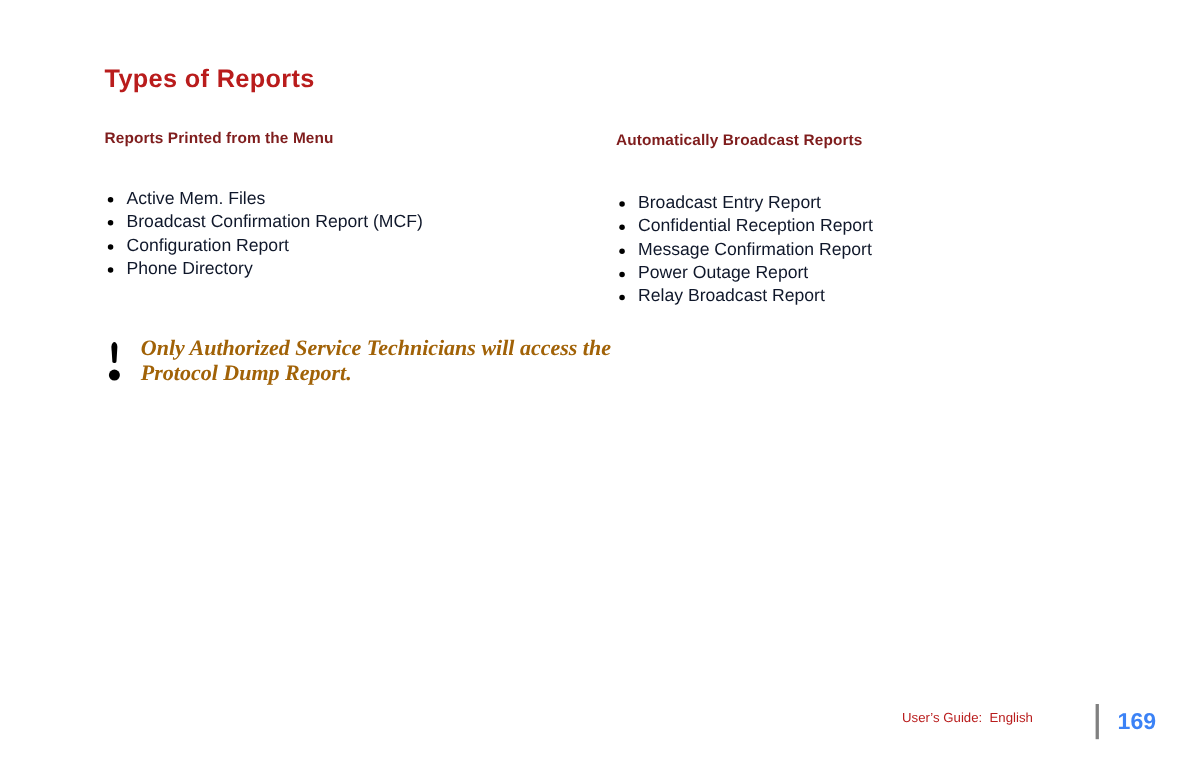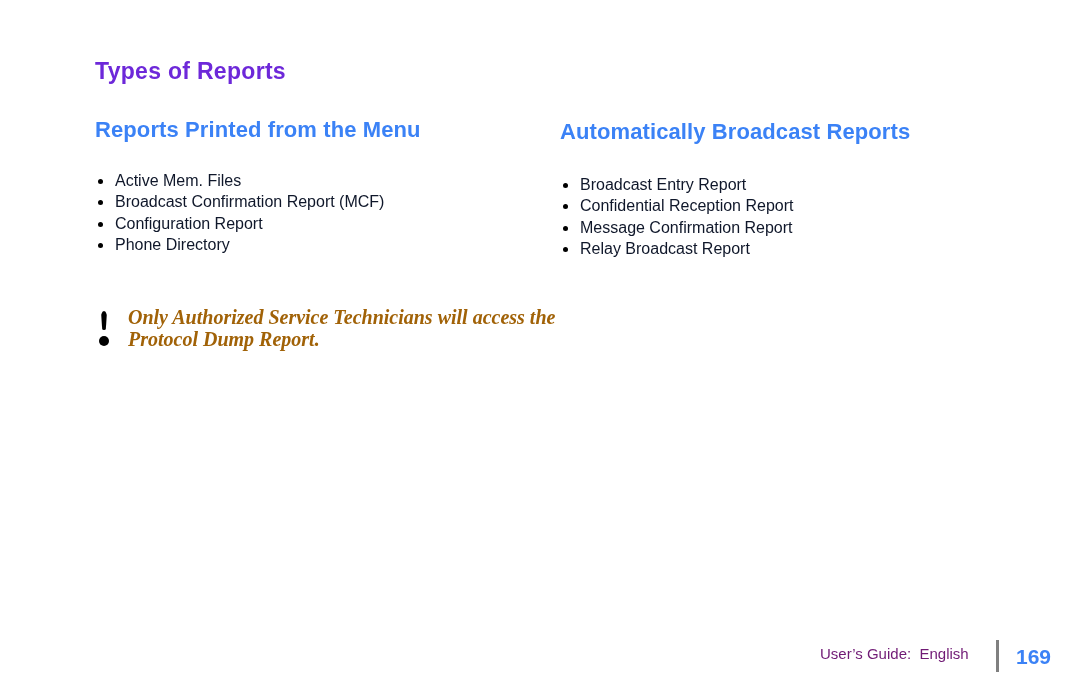--- a/index.html
+++ b/index.html
@@ -25,39 +25,39 @@
 
   
   .page-title {
     position: absolute;
     left: 95px;
     top: 58px;
     font-family: "Liberation Sans", sans-serif;
     font-weight: bold;
     font-size: 23px;
     letter-spacing: 0.3px;
-    color: #6d28d9;
+    color: #b91c1c;
     white-space: nowrap;
   }
 
   
   .column {
     position: absolute;
     top: 0;
   }
   .column-left  { left: 95px;  width: 430px; }
   .column-right { left: 560px; width: 420px; }
 
   .section-heading {
     position: absolute;
     font-family: "Liberation Sans", sans-serif;
     font-weight: bold;
-    font-size: 22px;
+    font-size: 14px;
     letter-spacing: 0.1px;
-    color: #3b82f6;
+    color: #7f1d1d;
     white-space: nowrap;
   }
   .column-left  .section-heading { left: 0; top: 117px; }
   .column-right .section-heading { left: 0; top: 119px; }
 
   
   .bullet-list {
     position: absolute;
     left: 0;
     margin: 0;
@@ -138,22 +138,22 @@
     left: 0;
     right: 0;
     top: 640px;
     height: 34px;
   }
   .footer-guide {
     position: absolute;
     left: 820px;
     top: 5px;
     font-family: "Liberation Sans", sans-serif;
-    font-size: 15px;
-    color: #701a75;
+    font-size: 12px;
+    color: #b91c1c;
     white-space: pre;
     text-align: right;
   }
   .footer-divider {
     position: absolute;
     left: 996px;
     top: 0px;
     width: 3px;
     height: 32px;
     background: #808080;
@@ -201,20 +201,21 @@
   </div>
 
   <div class="column column-right">
 
     <div class="section-heading">Automatically Broadcast Reports</div>
 
     <ul class="bullet-list">
       <li class="bullet-item">Broadcast Entry Report</li>
       <li class="bullet-item">Confidential Reception Report</li>
       <li class="bullet-item">Message Confirmation Report</li>
+      <li class="bullet-item">Power Outage Report</li>
       <li class="bullet-item">Relay Broadcast Report</li>
     </ul>
 
   </div>
 
   <div class="footer">
     <span class="footer-guide">User’s Guide:  English</span>
     <span class="footer-divider" style="background: rgb(128, 128, 128);"></span>
     <span class="footer-page-number">169</span>
   </div>

